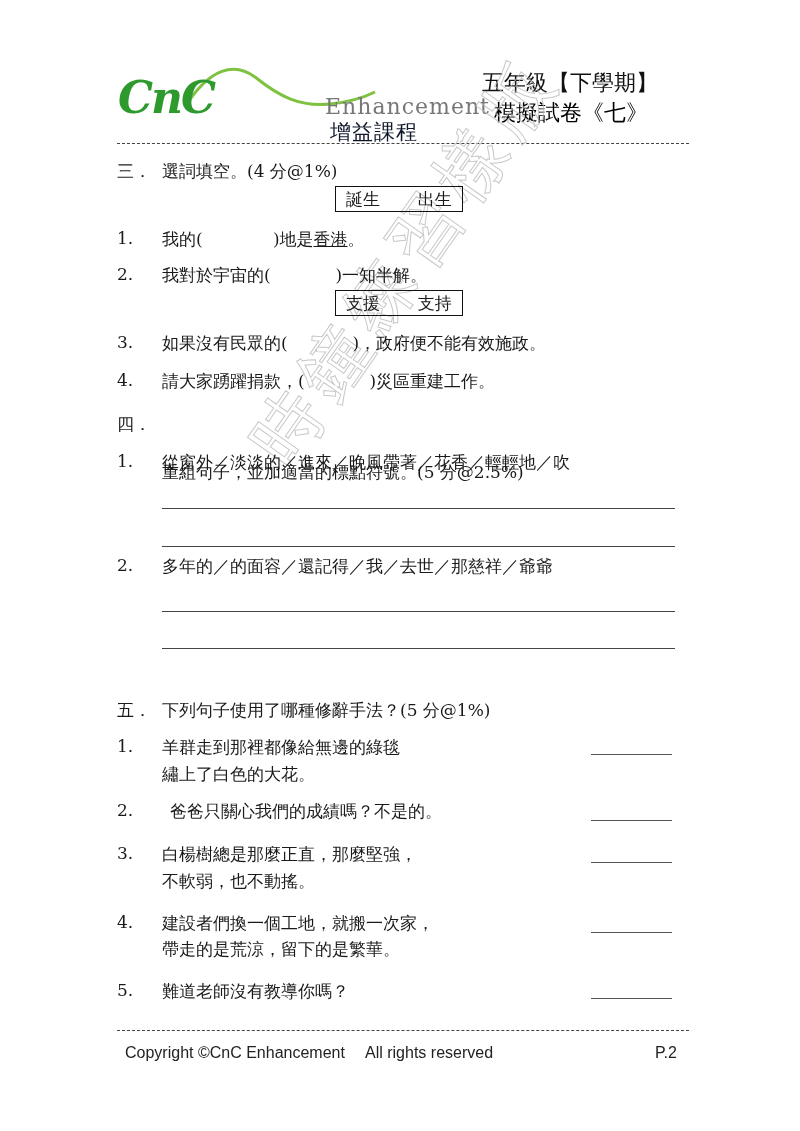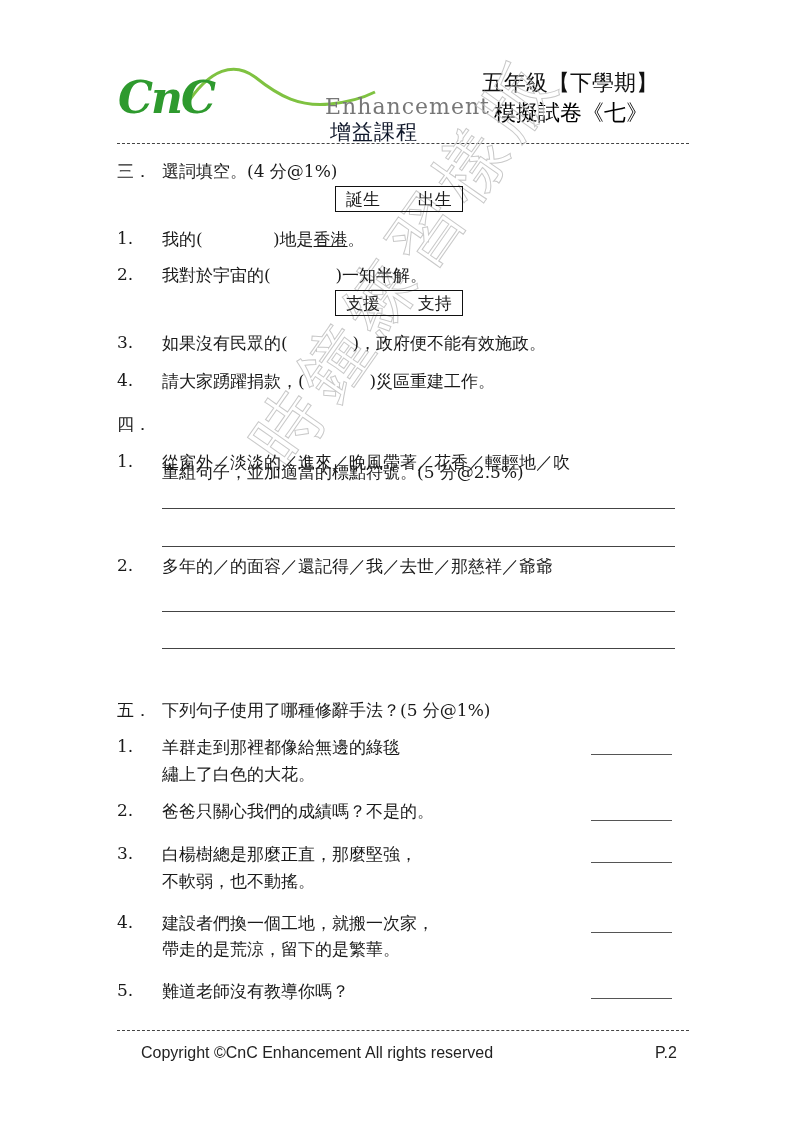--- a/index.html
+++ b/index.html
@@ -74,33 +74,33 @@
 
 <div class="abs section" style="top:699px;">五．</div>
 <div class="abs txt" style="top:699px;">下列句子使用了哪種修辭手法？(5 分@1%)</div>
 
 <div class="abs num" style="top:736px;">1.</div>
 <div class="abs txt" style="top:736px;">羊群走到那裡都像給無邊的綠毯</div>
 <div class="abs txt" style="top:763px;">繡上了白色的大花。</div>
 <div class="abs ans" style="top:754px;"></div>
 
 <div class="abs num" style="top:800px;">2.</div>
-<div class="abs txt" style="top:800px;">爸爸只關心我們的成績嗎？不是的。</div>
+<div class="abs txt" style="top:800px;margin-left:8px;">爸爸只關心我們的成績嗎？不是的。</div>
 <div class="abs ans" style="top:820px;"></div>
 
 <div class="abs num" style="top:843px;">3.</div>
 <div class="abs txt" style="top:843px;">白楊樹總是那麼正直，那麼堅強，</div>
 <div class="abs txt" style="top:870px;">不軟弱，也不動搖。</div>
 <div class="abs ans" style="top:862px;"></div>
 
 <div class="abs num" style="top:912px;">4.</div>
 <div class="abs txt" style="top:912px;">建設者們換一個工地，就搬一次家，</div>
 <div class="abs txt" style="top:938px;">帶走的是荒涼，留下的是繁華。</div>
 <div class="abs ans" style="top:932px;"></div>
 
 <div class="abs num" style="top:980px;">5.</div>
 <div class="abs txt" style="top:980px;">難道老師沒有教導你嗎？</div>
 <div class="abs ans" style="top:998px;"></div>
 
 <div class="abs dash" style="top:1030px;"></div>
-<div class="abs foot" style="left:141px;">Copyright ©CnC Enhancement</div>
+<div class="abs foot" style="left:125px;">Copyright ©CnC Enhancement</div>
 <div class="abs foot" style="left:365px;">All rights reserved</div>
 <div class="abs foot" style="left:655px;">P.2</div>
 
 </body></html>

